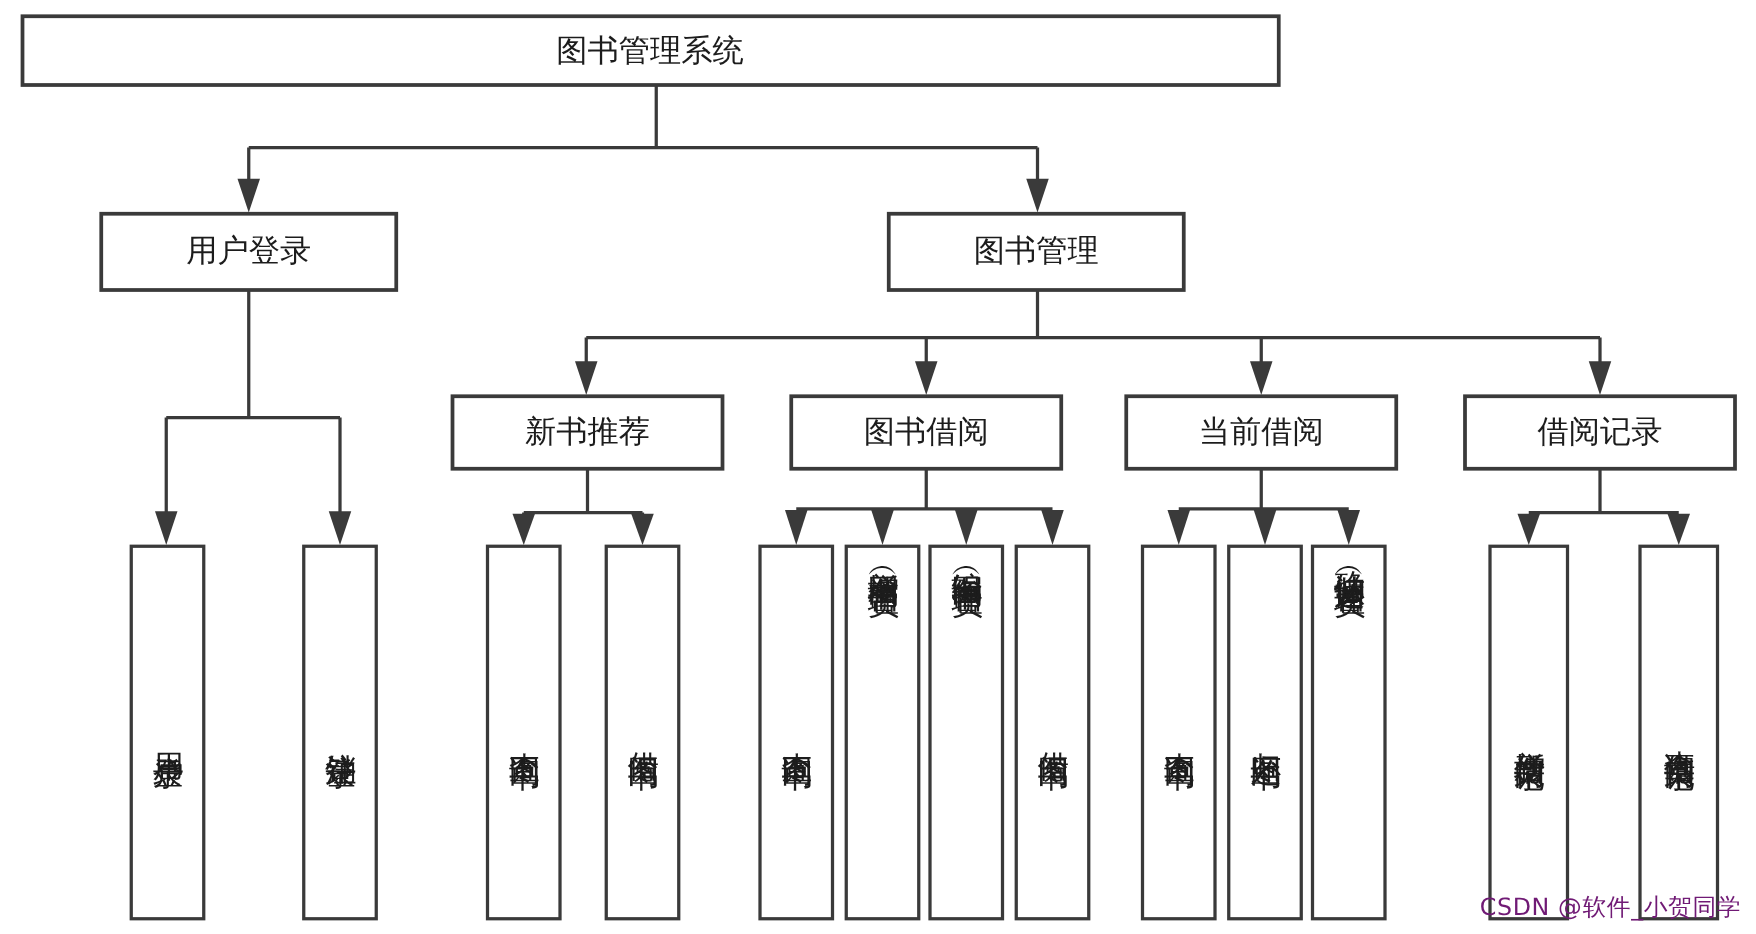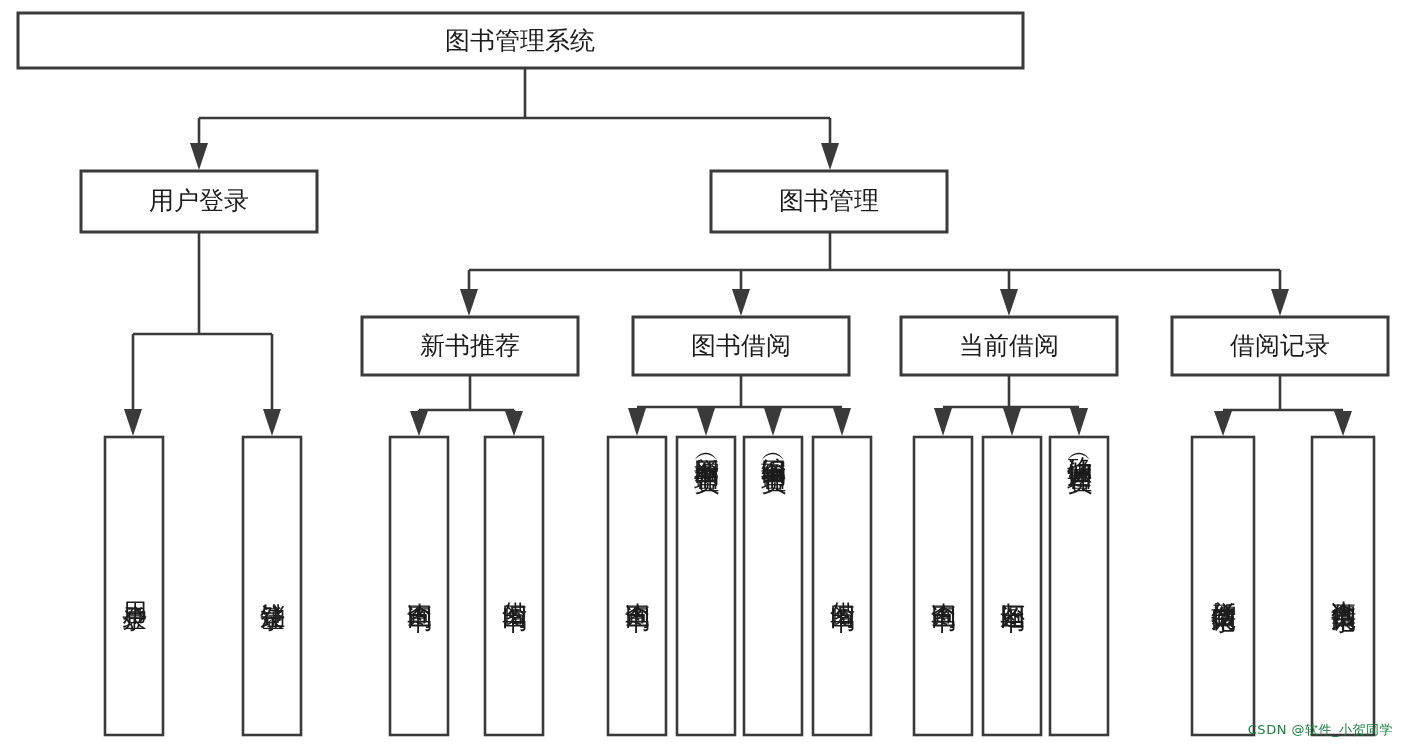--- a/index.html
+++ b/index.html
@@ -67,22 +67,22 @@
     color: #1c1c1c;
     letter-spacing: 2px;
     white-space: nowrap;
     text-align: center;
   }
   .watermark {
     position: absolute;
     right: 12px;
     bottom: 8px;
     font-family: "DejaVu Sans", "Liberation Sans", sans-serif;
-    font-size: 13px;
-    color: #15803d;
+    font-size: 19px;
+    color: #701a75;
     white-space: nowrap;
     letter-spacing: 0.5px;
   }
 </style>
 </head>
 <body>
 
 <div id="diagram-root">
 
   <svg class="diagram-svg" viewBox="0 0 1405 747">

